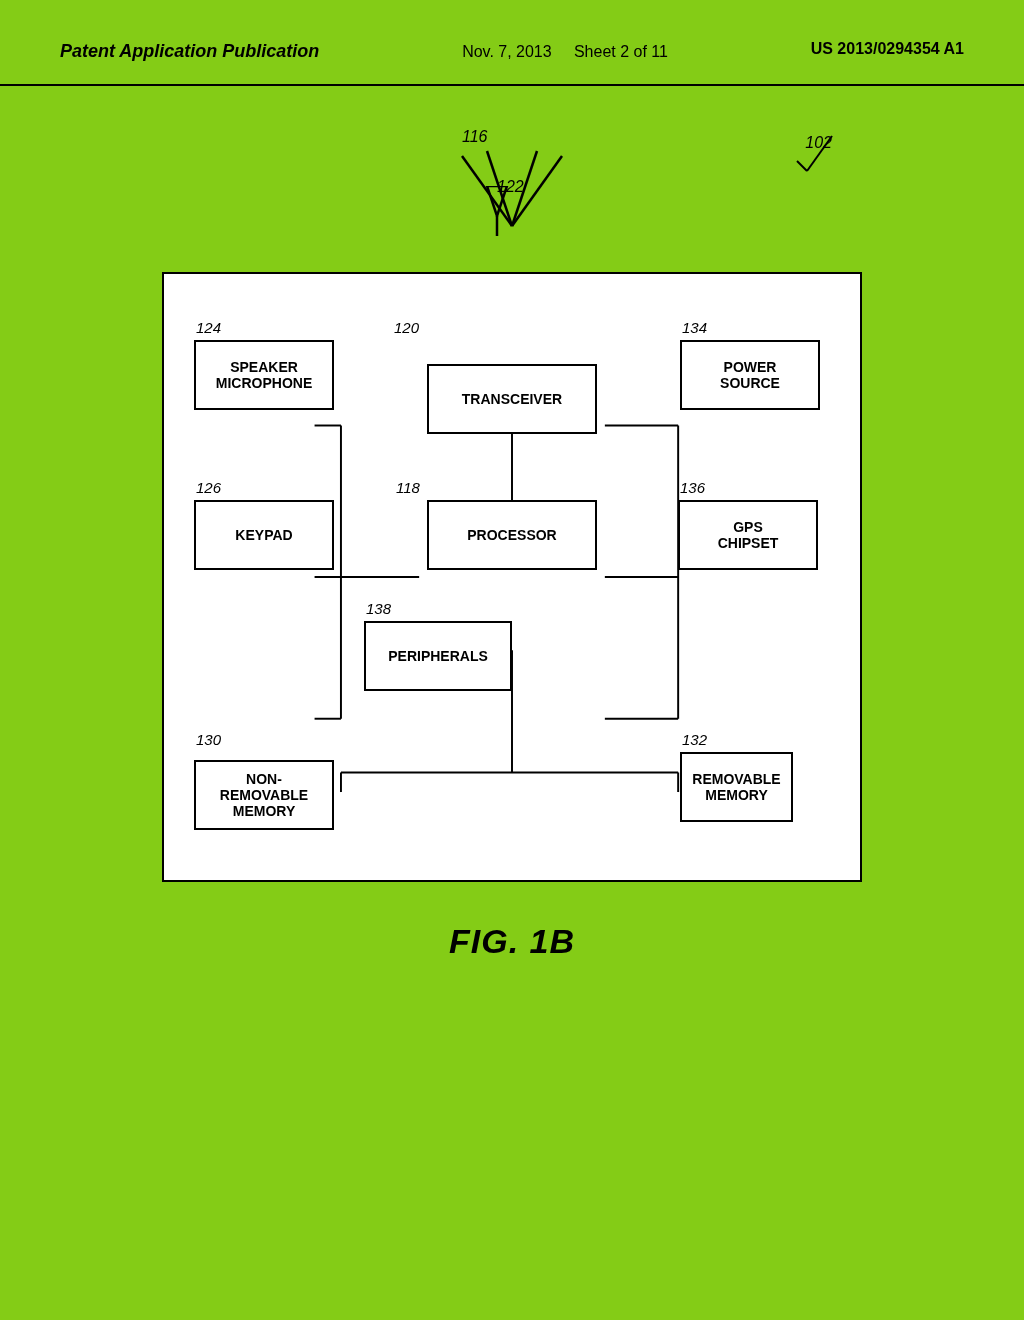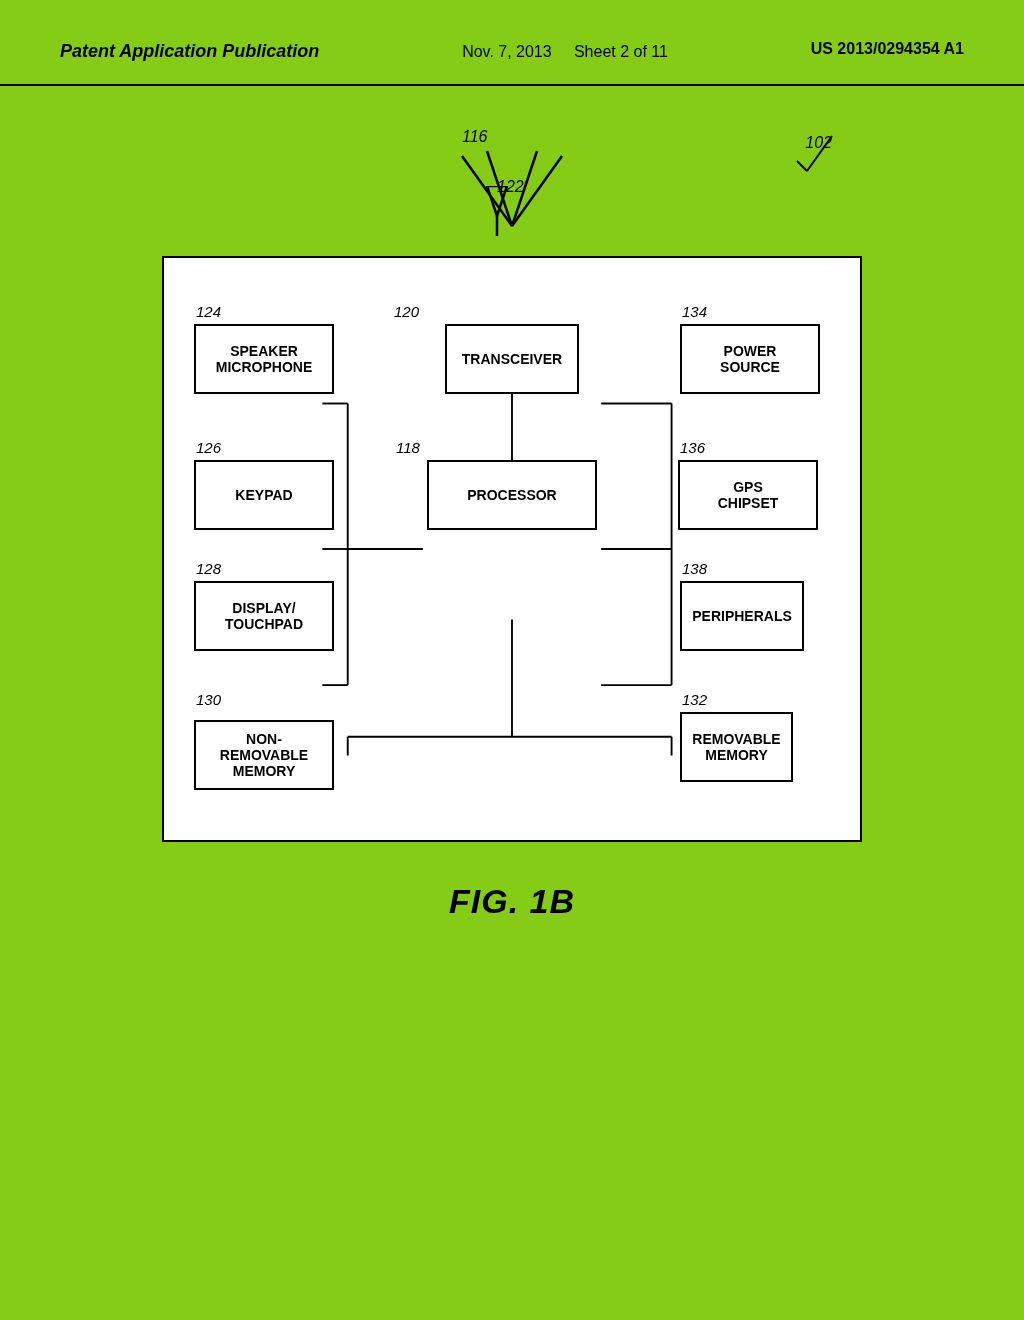--- a/index.html
+++ b/index.html
@@ -45,21 +45,21 @@
       padding: 40px 60px;
       display: flex;
       flex-direction: column;
       align-items: center;
     }
     
     .antenna-area {
       position: relative;
       width: 700px;
       height: 130px;
-      margin-bottom: 0px;
+      margin-bottom: 16px;
     }
     
     .system-box {
       border: 2px solid #000;
       width: 700px;
       position: relative;
       padding: 30px 30px 30px 30px;
       background: #fff;
     }
     
@@ -171,21 +171,21 @@
 
         <div style="padding:15px 10px 15px 0; position:relative;">
           <div class="ref-label">124</div>
           <div class="component-box" style="width:140px; height:70px;">
             <span>SPEAKER<br>MICROPHONE</span>
           </div>
         </div>
 
         <div style="padding:15px 10px; display:flex; flex-direction:column; align-items:center; position:relative;">
           <div class="ref-label" style="align-self:flex-start; margin-left:30px;">120</div>
-          <div class="component-box" style="width:134px; height:70px;">
+          <div class="component-box" style="width:170px; height:70px;margin-top:24px;">
             <span>TRANSCEIVER</span>
           </div>
         </div>
 
         <div style="padding:15px 0 15px 10px; position:relative;">
           <div class="ref-label">134</div>
           <div class="component-box" style="width:140px; height:70px;">
             <span>POWER<br>SOURCE</span>
           </div>
         </div>
@@ -210,32 +210,26 @@
         <div style="padding:0 0 0 8px; position:relative;">
           <div class="ref-label">136</div>
           <div class="component-box" style="width:140px; height:70px;">
             <span>GPS<br>CHIPSET</span>
           </div>
         </div>
       </div>
 
       <div style="display:grid; grid-template-columns:160px 1fr 160px; margin-top:30px;">
 
-        <div style="padding:0 10px 0 0; position:relative;">
-          <div class="ref-label">128</div>
-          <div class="component-box" style="width:140px; height:70px;">
-            <span>DISPLAY/<br>TOUCHPAD</span>
-          </div>
-        </div>
 
         <div style="padding:0 10px;"></div>
 
         <div style="padding:0 0 0 10px; position:relative;">
           <div class="ref-label">138</div>
-          <div class="component-box" style="width:124px; height:70px;">
+          <div class="component-box" style="width:148px; height:70px;">
             <span>PERIPHERALS</span>
           </div>
         </div>
       </div>
 
       <div style="display:grid; grid-template-columns:160px 1fr 160px; margin-top:40px;">
 
         <div style="padding:0 10px 0 0; position:relative;">
           <div class="ref-label">130</div>
           <div class="component-box" style="width:140px; height:70px;margin-top:12px;">

